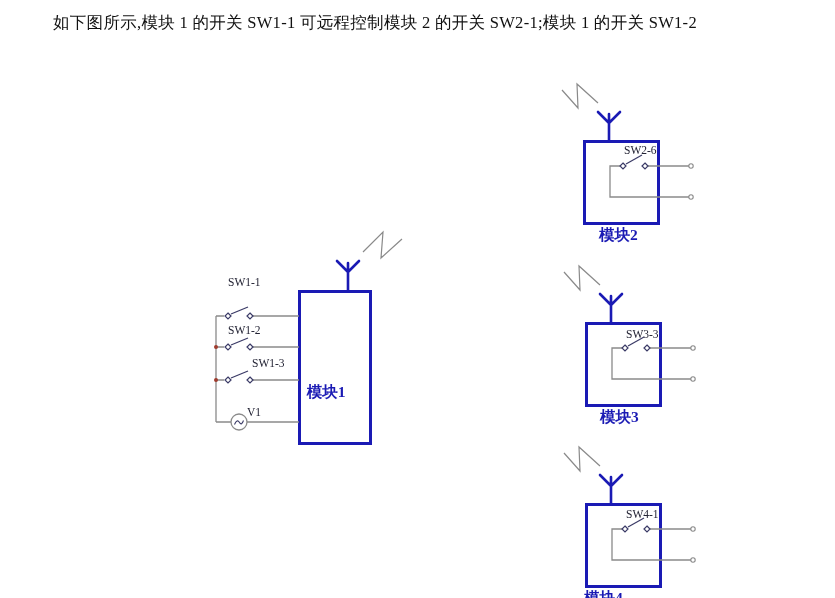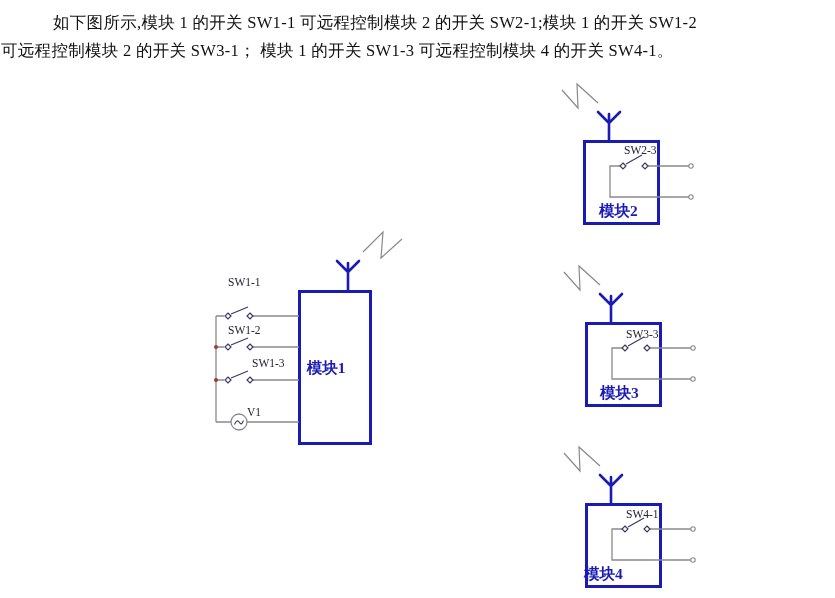--- a/index.html
+++ b/index.html
@@ -18,29 +18,29 @@
   .diagram svg{position:absolute;left:0;top:0;}
   .lbl{
     position:absolute;white-space:nowrap;
     font-size:11.5px;color:#222233;line-height:12px;
     font-family:"Liberation Serif","DejaVu Serif",serif;
   }
   .mlbl{
     position:absolute;white-space:nowrap;
     font-size:15.5px;font-weight:bold;color:#1a1ab4;line-height:16px;
     font-family:"Liberation Serif","DejaVu Serif",serif;
+    margin-top:24px;
   }
   .m1lbl{left:298px;top:360px;width:56px;text-align:center;}
 </style>
 </head>
 <body>
 
 <div class="para">
   <div class="l1">如下图所示,模块 1 的开关 SW1-1 可远程控制模块 2 的开关 SW2-1;模块 1 的开关 SW1-2</div>
-  <div class="l2">可远程控制模块 2 的开关 SW3-1； 模块 1 的开关 SW1-3 可远程控制模块 4 的开关 SW4-1。</div>
 </div>
 
 <div class="diagram">
 
   <svg width="835" height="598" viewBox="0 0 835 598">
 
     <g>
       <polyline points="363,252 383,232 381,258 402,239" fill="none" stroke="#8a8a8a" stroke-width="1.2"></polyline>
       <path d="M348,290 L348,263 M337,261 L348,272 M359,261 L348,272" fill="none" stroke="#1a1ab4" stroke-width="2.6" stroke-linecap="round"></path>
       <rect x="299.5" y="291.5" width="71" height="152" fill="#ffffff" stroke="#1a1ab4" stroke-width="3"></rect>
@@ -120,21 +120,21 @@
       <circle cx="693" cy="560" r="2.2" fill="#ffffff" stroke="#8a8a8a" stroke-width="1.1"></circle>
     </g>
   </svg>
 
   <span class="lbl" style="left:228px;top:276px;">SW1-1</span>
   <span class="lbl" style="left:228px;top:324px;">SW1-2</span>
   <span class="lbl" style="left:228px;top:357px;margin-left:24px;">SW1-3</span>
   <span class="lbl" style="left:247px;top:406px;">V1</span>
   <span class="mlbl m1lbl">模块1</span>
 
-  <span class="lbl" style="left:624px;top:144px;">SW2-3</span>
+  <span class="lbl" style="left:624px;top:144px;">SW2-6</span>
   <span class="mlbl" style="left:599px;top:203px;">模块2</span>
 
   <span class="lbl" style="left:626px;top:328px;">SW3-3</span>
   <span class="mlbl" style="left:600px;top:385px;text-align:center;">模块3</span>
 
   <span class="lbl" style="left:626px;top:508px;">SW4-1</span>
   <span class="mlbl" style="left:584px;top:566px;text-align:right;">模块4</span>
 </div>
 
 </body></html>

